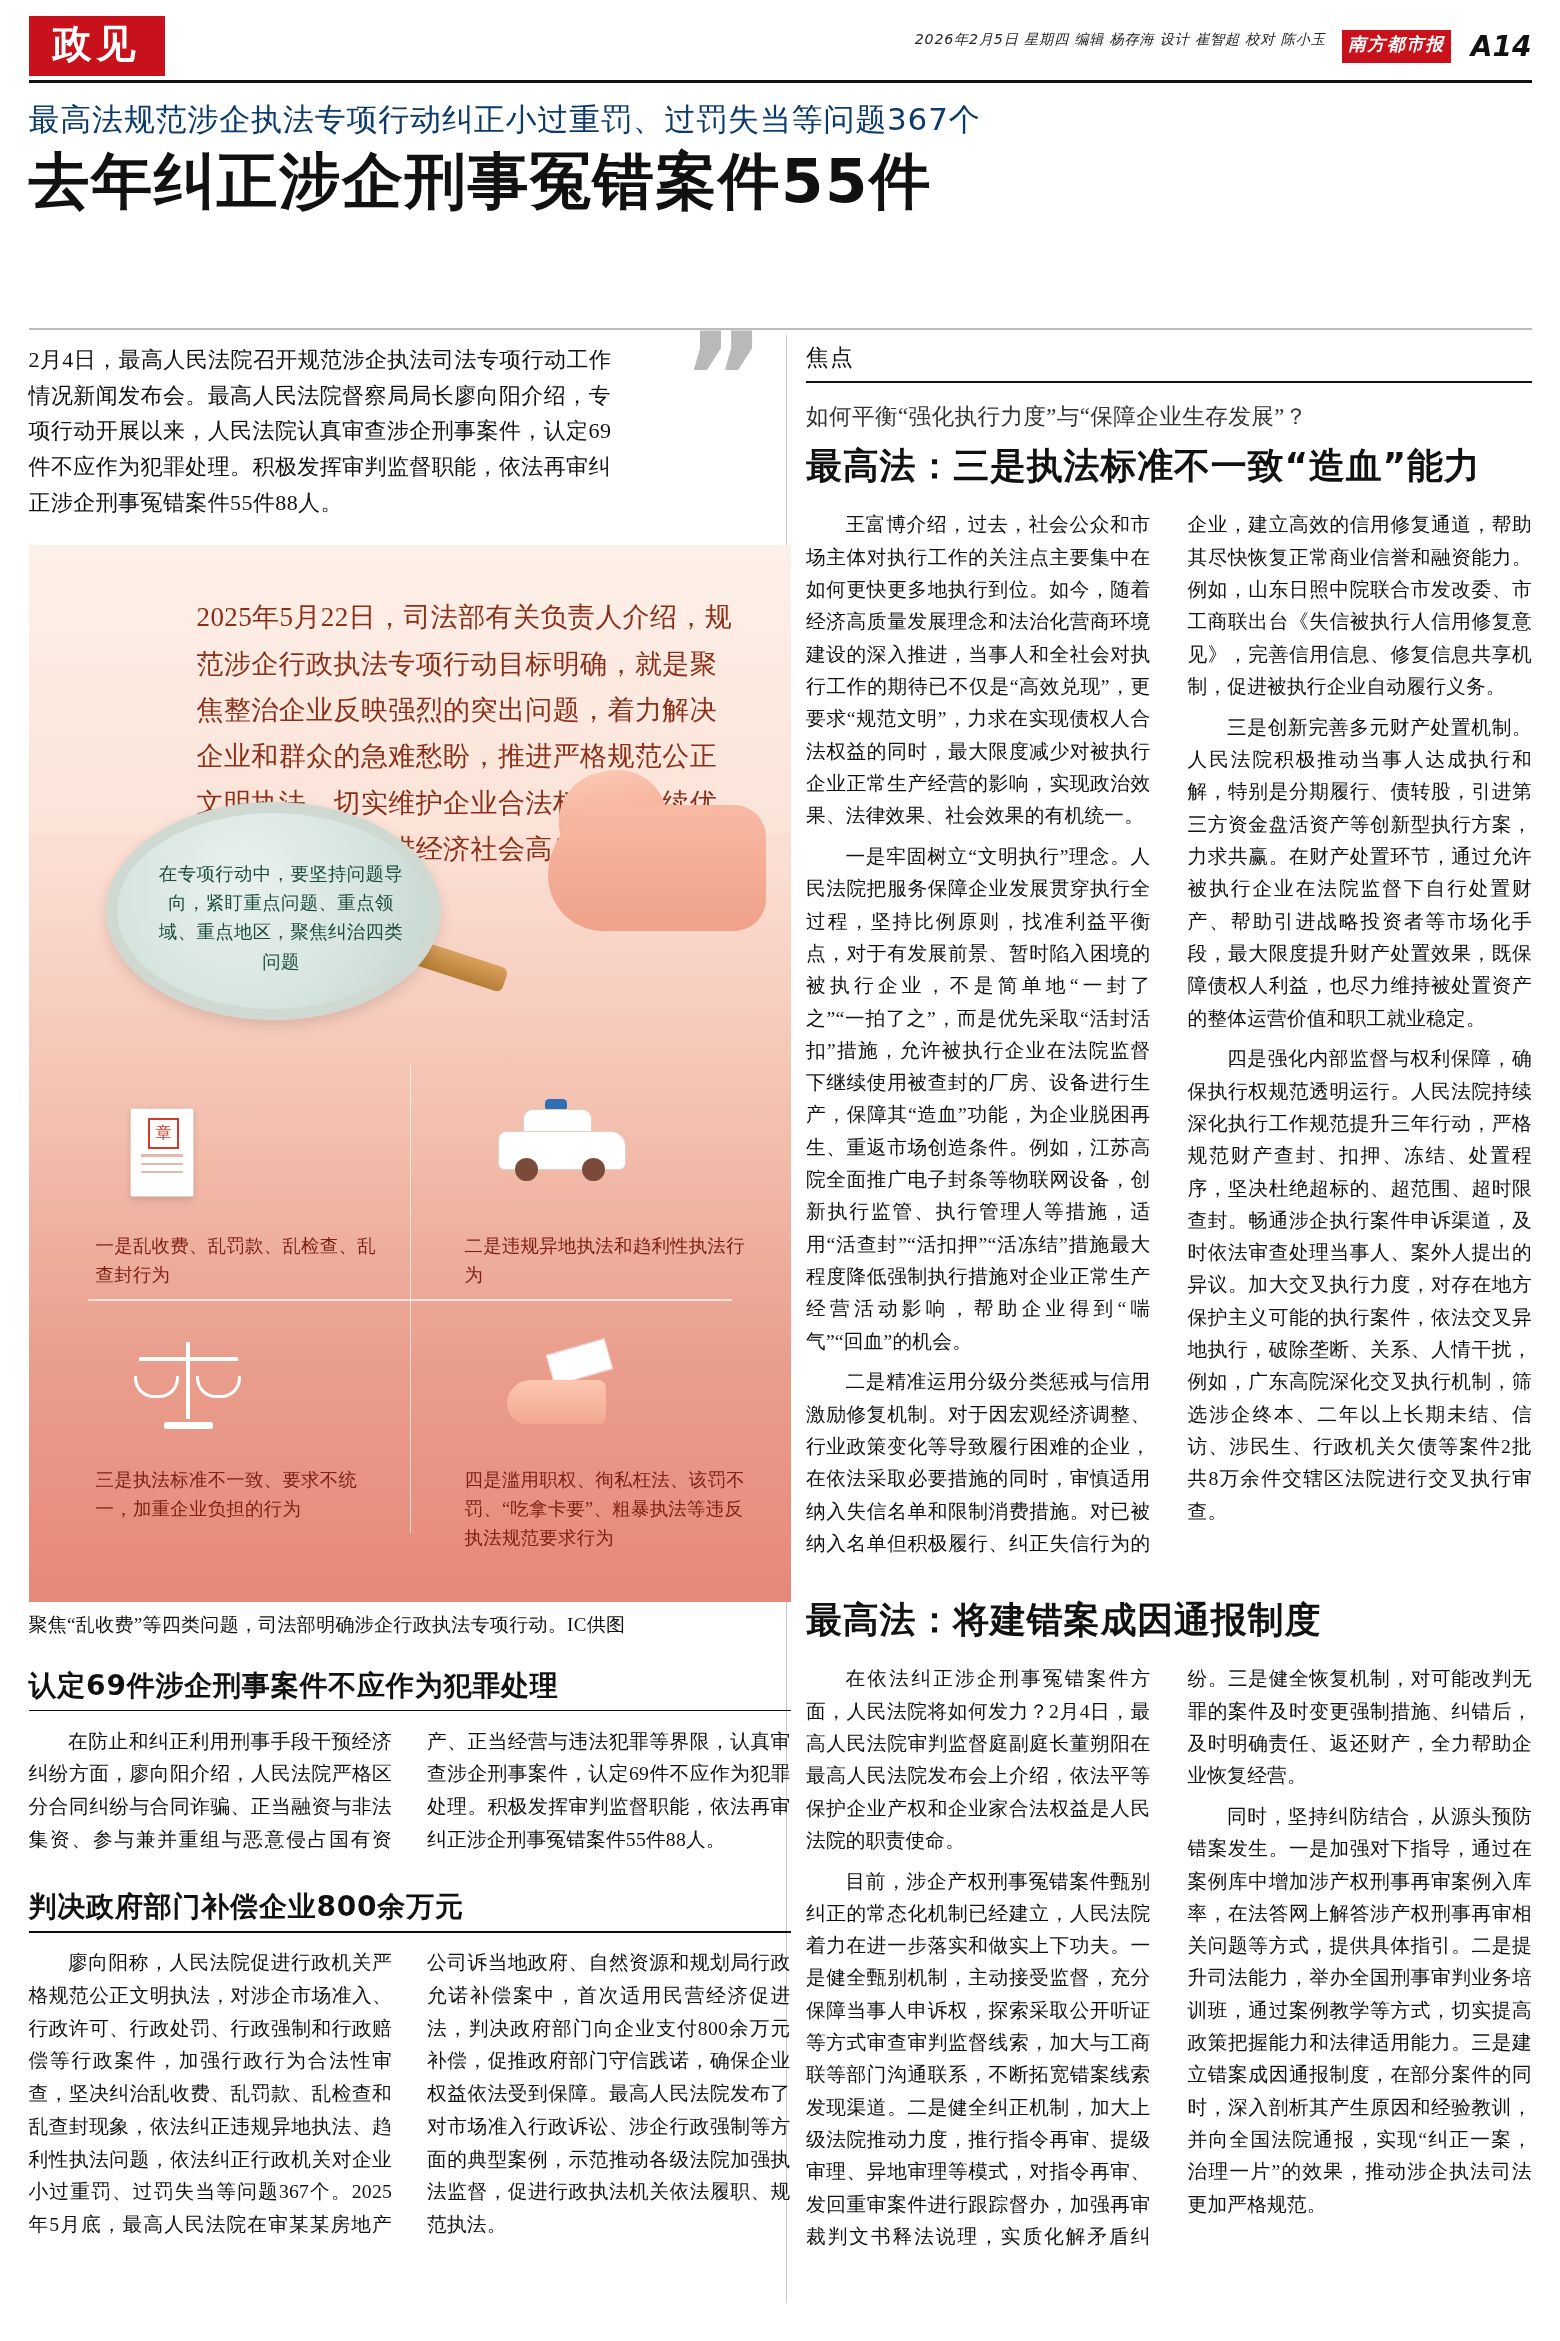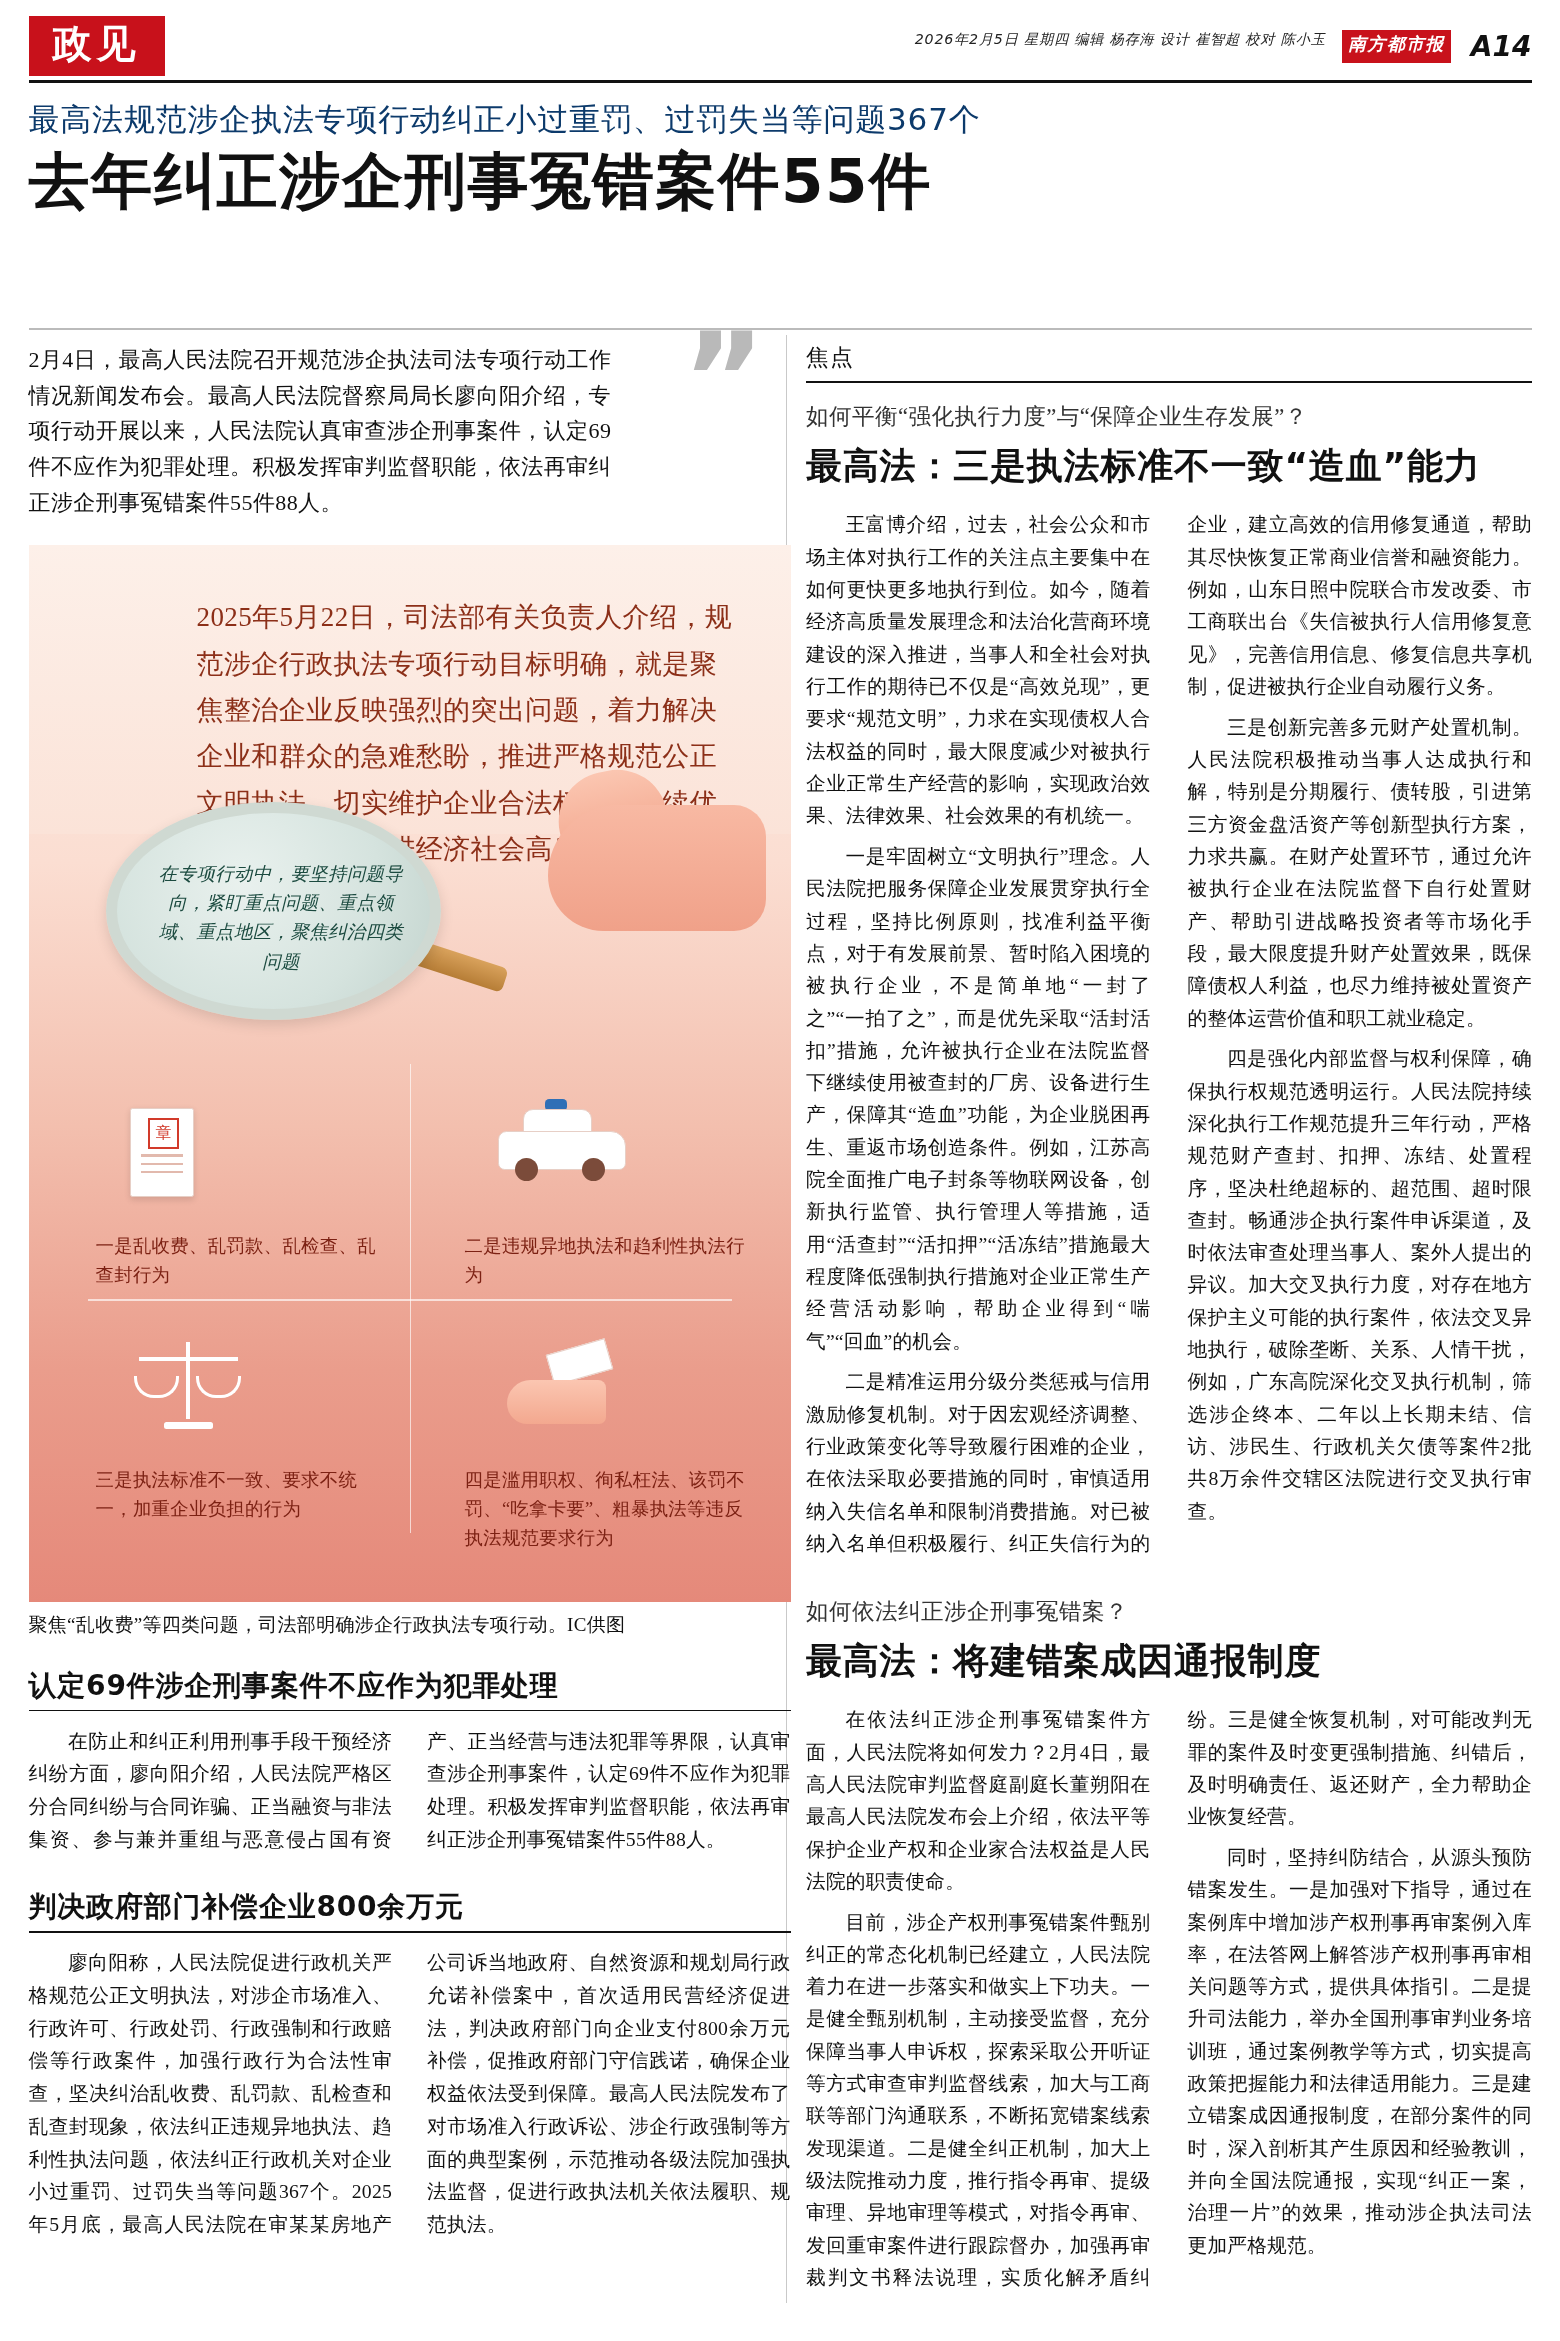--- a/index.html
+++ b/index.html
@@ -182,21 +182,20 @@
     line-height: 1.72;
     color: #8c2f18;
     letter-spacing: 0.4px;
   }
   .ig-mag {
     position: absolute;
     top: 248px;
     left: 77px;
     width: 394px;
     height: 251px;
-    font-style: italic;
   }
   .mag-glass {
     position: absolute;
     left: 0; top: 8.4px;
     width: 335px;
     height: 218px;
     border-radius: 50%;
     background: radial-gradient(circle at 40% 35%, #e9f1ee 0%, #d5e3de 60%, #c2d3cd 100%);
     border: 11px solid #cfd9d2;
     box-sizing: border-box;
@@ -529,21 +528,20 @@
     <div class="r-body-2col">
       <p>王富博介绍，过去，社会公众和市场主体对执行工作的关注点主要集中在如何更快更多地执行到位。如今，随着经济高质量发展理念和法治化营商环境建设的深入推进，当事人和全社会对执行工作的期待已不仅是“高效兑现”，更要求“规范文明”，力求在实现债权人合法权益的同时，最大限度减少对被执行企业正常生产经营的影响，实现政治效果、法律效果、社会效果的有机统一。</p>
       <p>一是牢固树立“文明执行”理念。人民法院把服务保障企业发展贯穿执行全过程，坚持比例原则，找准利益平衡点，对于有发展前景、暂时陷入困境的被执行企业，不是简单地“一封了之”“一拍了之”，而是优先采取“活封活扣”措施，允许被执行企业在法院监督下继续使用被查封的厂房、设备进行生产，保障其“造血”功能，为企业脱困再生、重返市场创造条件。例如，江苏高院全面推广电子封条等物联网设备，创新执行监管、执行管理人等措施，适用“活查封”“活扣押”“活冻结”措施最大程度降低强制执行措施对企业正常生产经营活动影响，帮助企业得到“喘气”“回血”的机会。</p>
       <p>二是精准运用分级分类惩戒与信用激励修复机制。对于因宏观经济调整、行业政策变化等导致履行困难的企业，在依法采取必要措施的同时，审慎适用纳入失信名单和限制消费措施。对已被纳入名单但积极履行、纠正失信行为的企业，建立高效的信用修复通道，帮助其尽快恢复正常商业信誉和融资能力。例如，山东日照中院联合市发改委、市工商联出台《失信被执行人信用修复意见》，完善信用信息、修复信息共享机制，促进被执行企业自动履行义务。</p>
       <p>三是创新完善多元财产处置机制。人民法院积极推动当事人达成执行和解，特别是分期履行、债转股，引进第三方资金盘活资产等创新型执行方案，力求共赢。在财产处置环节，通过允许被执行企业在法院监督下自行处置财产、帮助引进战略投资者等市场化手段，最大限度提升财产处置效果，既保障债权人利益，也尽力维持被处置资产的整体运营价值和职工就业稳定。</p>
       <p>四是强化内部监督与权利保障，确保执行权规范透明运行。人民法院持续深化执行工作规范提升三年行动，严格规范财产查封、扣押、冻结、处置程序，坚决杜绝超标的、超范围、超时限查封。畅通涉企执行案件申诉渠道，及时依法审查处理当事人、案外人提出的异议。加大交叉执行力度，对存在地方保护主义可能的执行案件，依法交叉异地执行，破除垄断、关系、人情干扰，例如，广东高院深化交叉执行机制，筛选涉企终本、二年以上长期未结、信访、涉民生、行政机关欠债等案件2批共8万余件交辖区法院进行交叉执行审查。</p>
     </div>
 
     <div class="block-gap"></div>
 
-    <div class="kicker">如何依法纠正涉企刑事冤错案？</div>
     <div class="big-head">最高法：将建错案成因通报制度</div>
     <div class="r-body-2col">
       <p>在依法纠正涉企刑事冤错案件方面，人民法院将如何发力？2月4日，最高人民法院审判监督庭副庭长董朔阳在最高人民法院发布会上介绍，依法平等保护企业产权和企业家合法权益是人民法院的职责使命。</p>
       <p>目前，涉企产权刑事冤错案件甄别纠正的常态化机制已经建立，人民法院着力在进一步落实和做实上下功夫。一是健全甄别机制，主动接受监督，充分保障当事人申诉权，探索采取公开听证等方式审查审判监督线索，加大与工商联等部门沟通联系，不断拓宽错案线索发现渠道。二是健全纠正机制，加大上级法院推动力度，推行指令再审、提级审理、异地审理等模式，对指令再审、发回重审案件进行跟踪督办，加强再审裁判文书释法说理，实质化解矛盾纠纷。三是健全恢复机制，对可能改判无罪的案件及时变更强制措施、纠错后，及时明确责任、返还财产，全力帮助企业恢复经营。</p>
       <p>同时，坚持纠防结合，从源头预防错案发生。一是加强对下指导，通过在案例库中增加涉产权刑事再审案例入库率，在法答网上解答涉产权刑事再审相关问题等方式，提供具体指引。二是提升司法能力，举办全国刑事审判业务培训班，通过案例教学等方式，切实提高政策把握能力和法律适用能力。三是建立错案成因通报制度，在部分案件的同时，深入剖析其产生原因和经验教训，并向全国法院通报，实现“纠正一案，治理一片”的效果，推动涉企执法司法更加严格规范。</p>
     </div>
 
   </div>
 
 </div>

